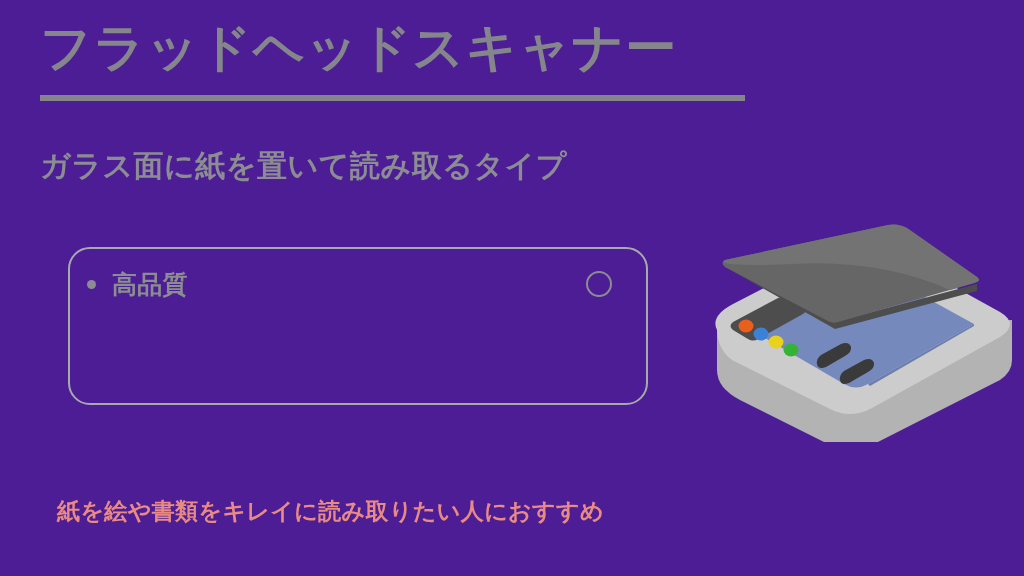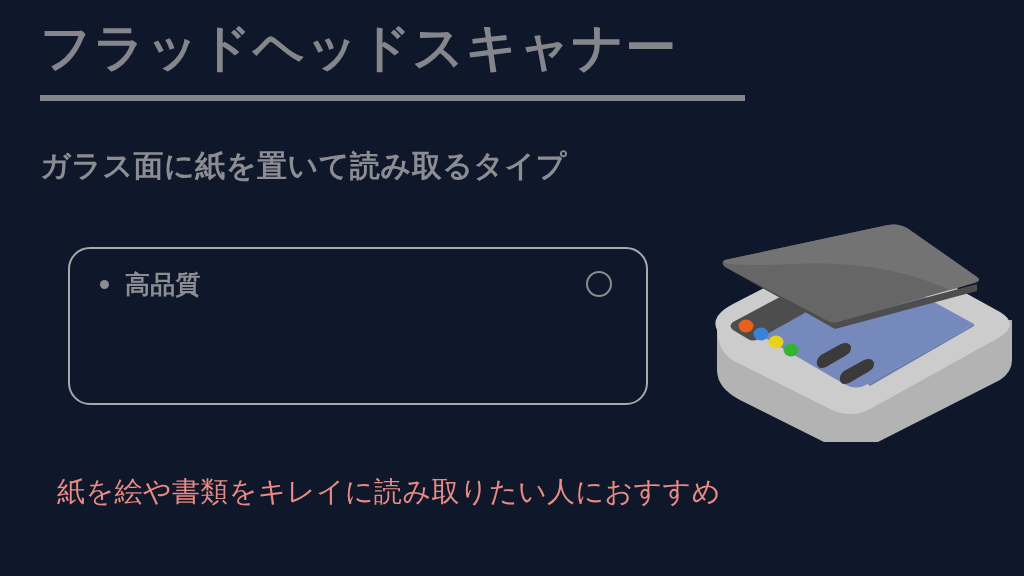--- a/index.html
+++ b/index.html
@@ -13,21 +13,21 @@
     overflow: hidden;
     background: #faf9f2;
     font-family: "Liberation Sans", "DejaVu Sans", sans-serif;
     -webkit-font-smoothing: antialiased;
   }
 
   .slide {
     position: relative;
     width: 1024px;
     height: 576px;
-    background: #0f172a;
+    background: #4c1d95;
   }
 
   
   .title {
     position: absolute;
     left: 40px;
     top: 16px;
     font-size: 51px;
     font-weight: 700;
     letter-spacing: 1px;
@@ -75,21 +75,21 @@
     width: 100%;
     height: 100%;
     padding: 14px 0 0 0;
     margin: 0;
     box-sizing: border-box;
   }
   .feature-row {
     display: flex;
     align-items: center;
     height: 42px;
-    padding-left: 30px;
+    padding-left: 17px;
     padding-right: 24px;
   }
   .bullet-dot {
     width: 9px;
     height: 9px;
     border-radius: 50%;
     background: #8b8d92;
     flex: 0 0 auto;
     margin-right: 16px;
   }
@@ -132,23 +132,23 @@
     height: 0;
     border-left: 12px solid transparent;
     border-right: 12px solid transparent;
     border-bottom: 20px solid #faf9f2;
   }
 
   
   .footer-text {
     position: absolute;
     left: 57px;
-    top: 473px;
-    font-size: 28px;
-    font-weight: 400;
+    top: 496px;
+    font-size: 23px;
+    font-weight: 700;
     color: #e98a84;
     letter-spacing: 0.4px;
     white-space: nowrap;
   }
 
   
   .scanner {
     position: absolute;
     left: 700px;
     top: 212px;

